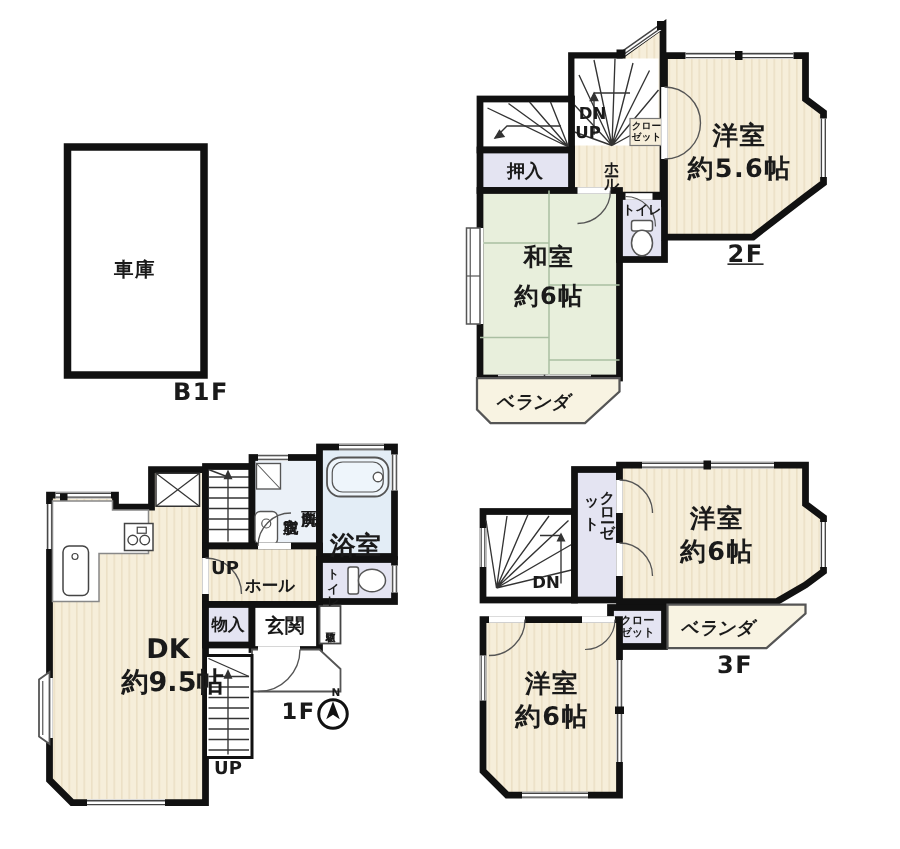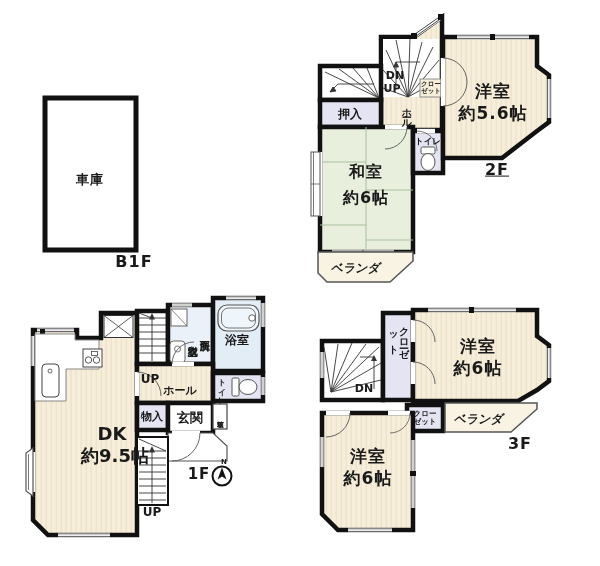--- a/index.html
+++ b/index.html
@@ -344,31 +344,31 @@
   <div class="lbl room-name" style="left:493px;top:114px;font-size:17px;">約5.6帖</div>
   <div class="lbl small slant" style="left:356px;top:268px;font-size:12px;">ベランダ</div>
   <div class="lbl floor-tag" style="left:497px;top:170px;text-decoration:underline;">2F</div>
 
   <div class="lbl big" style="left:90px;top:434px;">DK</div>
   <div class="lbl big" style="left:93px;top:456px;">約9.5帖</div>
   <div class="lbl small" style="left:150px;top:379px;font-size:12px;">UP</div>
   <div class="lbl small" style="left:180px;top:391px;font-size:11px;">ホール</div>
   <div class="lbl small vert" style="left:192px;top:338px;font-size:10px;">脱衣室</div>
   <div class="lbl small vert" style="left:204px;top:333px;font-size:10px;">洗面所</div>
-  <div class="lbl small" style="left:237px;top:340px;font-size:12px;">浴室</div>
+  <div class="lbl small" style="left:237px;top:365px;font-size:17px;">浴室</div>
   <div class="lbl tiny vert" style="left:221px;top:387px;font-size:8px;">トイレ</div>
   <div class="lbl small" style="left:152px;top:417px;">物入</div>
   <div class="lbl small" style="left:190px;top:418px;font-size:13px;text-align:center;">玄関</div>
   <div class="lbl micro vert" style="left:220px;top:416px;font-size:6.5px;">下駄箱</div>
   <div class="lbl floor-tag" style="left:199px;top:475px;font-size:15px;">1F</div>
   <div class="lbl micro" style="left:224px;top:463px;font-size:7px;">N</div>
   <div class="lbl small" style="left:152px;top:512px;font-size:12px;">UP</div>
 
   <div class="lbl small vert" style="left:398px;top:337px;font-size:10px;height:38px;">クローゼット</div>
   <div class="lbl small" style="left:364px;top:389px;">DN</div>
   <div class="lbl room-name" style="left:478px;top:347px;font-size:17px;">洋室</div>
   <div class="lbl room-name" style="left:478px;top:369px;font-size:17px;">約6帖</div>
   <div class="lbl micro wrap" style="left:425px;top:418px;width:26px;font-size:7.5px;">クローゼット</div>
   <div class="lbl small slant" style="left:479px;top:419px;font-size:12px;">ベランダ</div>
-  <div class="lbl floor-tag" style="left:520px;top:444px;">3F</div>
+  <div class="lbl floor-tag" style="left:490px;top:444px;">3F</div>
   <div class="lbl room-name" style="left:368px;top:457px;font-size:17px;">洋室</div>
   <div class="lbl room-name" style="left:368px;top:479px;font-size:17px;">約6帖</div>
 </div>
 
 </body></html>

